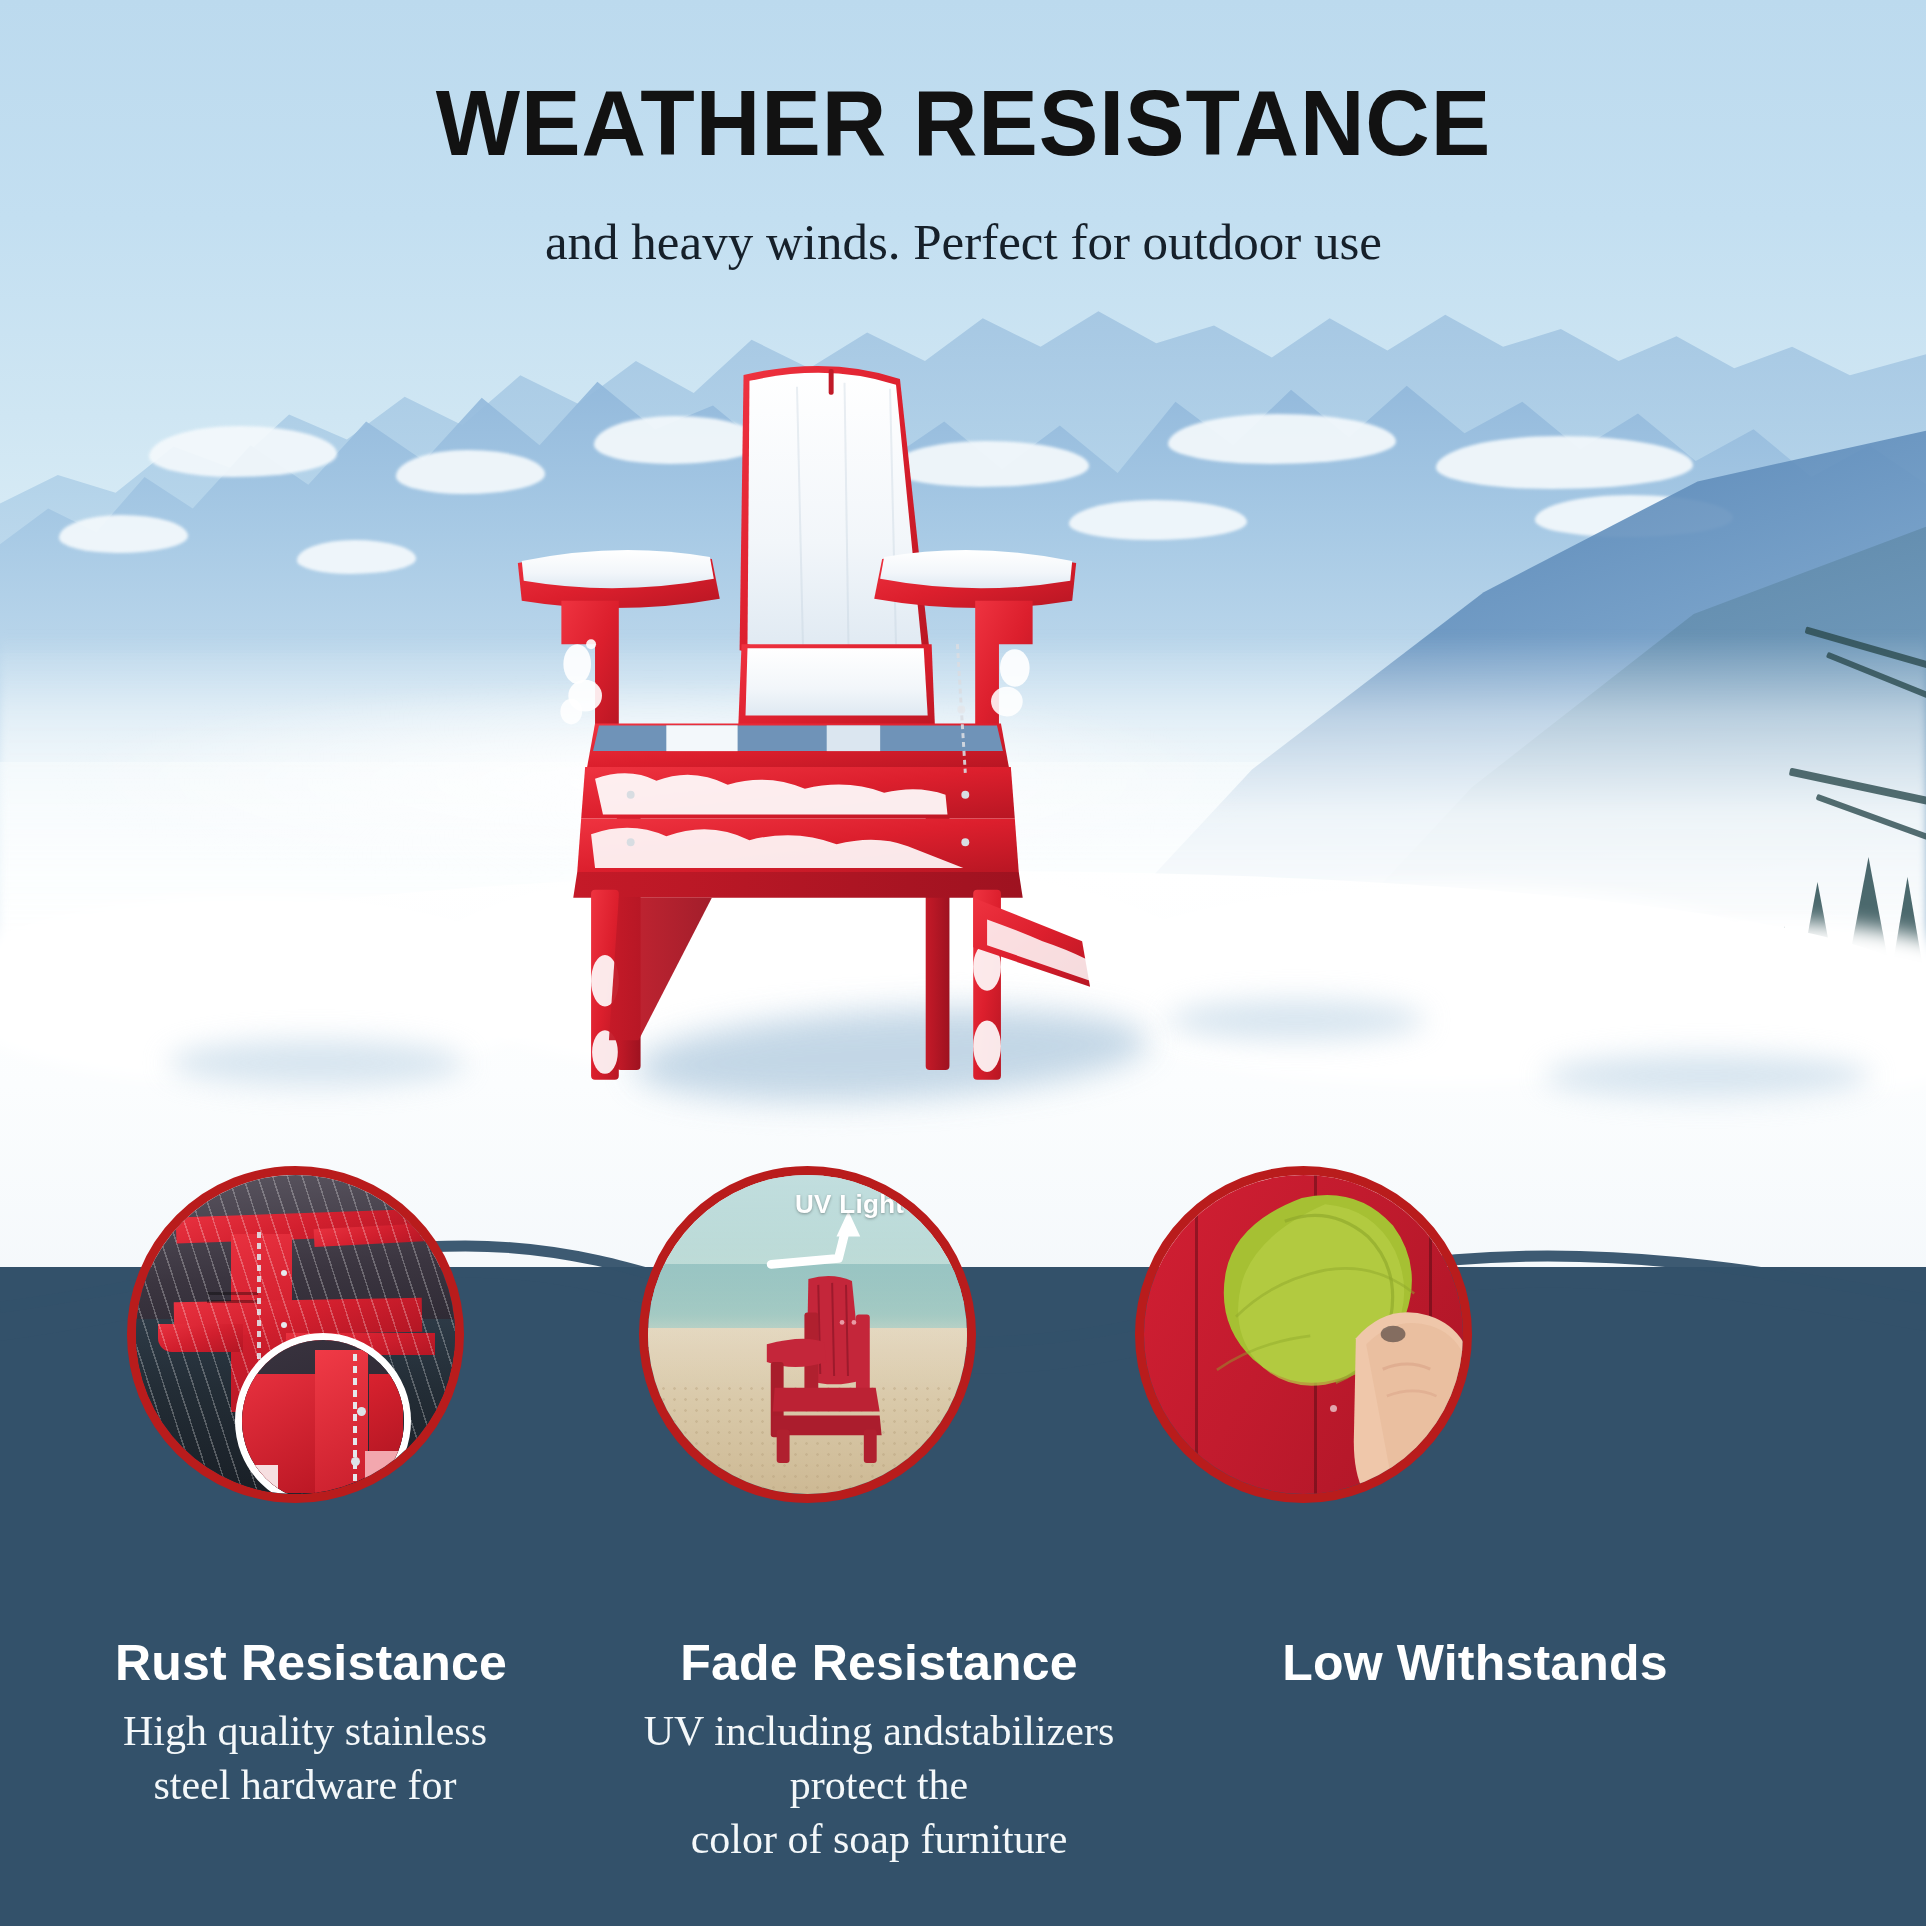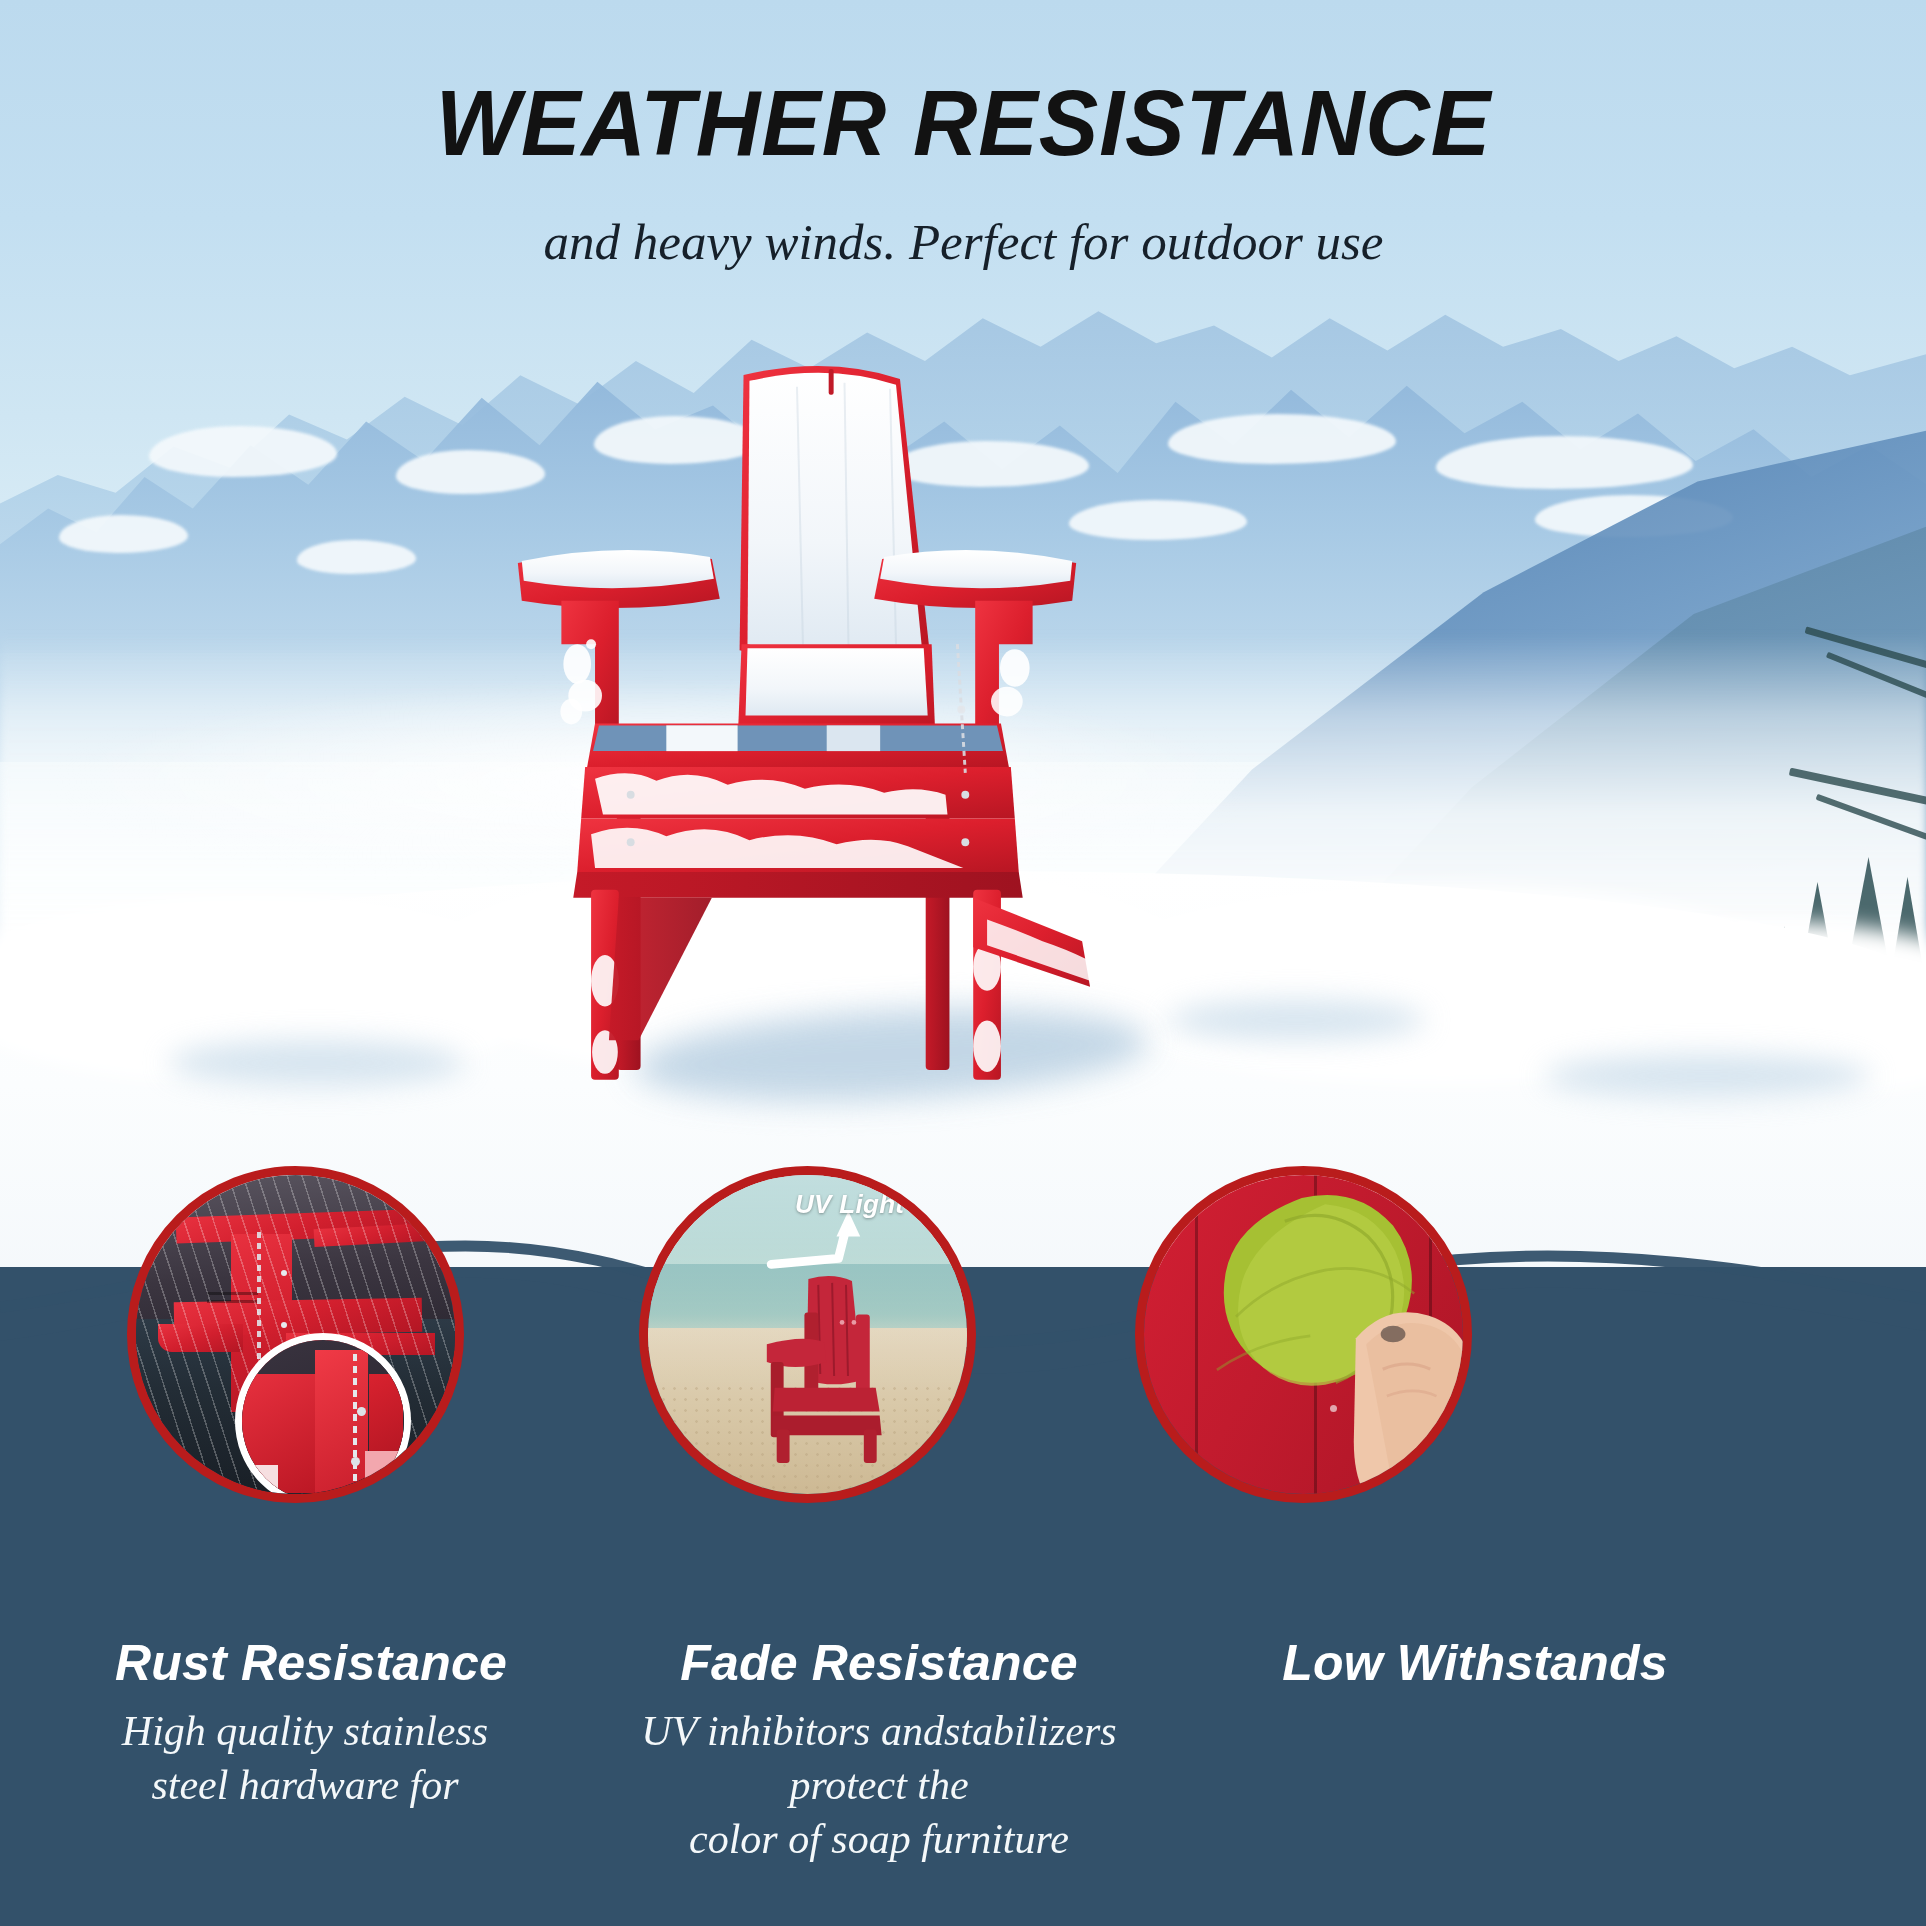--- a/index.html
+++ b/index.html
@@ -9,21 +9,20 @@
   }
   body {
     font-family: "Liberation Sans", sans-serif;
   }
   #poster {
     position: relative;
     width: 1927px;
     height: 1927px;
     overflow: hidden;
     background: #bfdcef;
-    font-style: italic;
   }
 
   
   .sky {
     position: absolute; left: 0; top: 0;
     width: 1927px; height: 990px;
     background: linear-gradient(180deg,
       #bcdaee 0%,
       #c3dff1 22%,
       #cfe6f3 42%,
@@ -541,21 +540,21 @@
   </div>
 
   <div class="feat-title" style="left:34px; top:1634px; width:554px;">Rust Resistance</div>
   <div class="feat-body" style="left:28px; top:1705px; width:554px;">
     <div>High quality stainless</div>
     <div>steel hardware for</div>
   </div>
 
   <div class="feat-title" style="left:582px; top:1634px; width:594px;">Fade Resistance</div>
   <div class="feat-body" style="left:582px; top:1705px; width:594px;">
-    <div>UV inhibitors andstabilizers</div>
+    <div>UV including andstabilizers</div>
     <div>protect the</div>
     <div>color of soap furniture</div>
   </div>
 
   <div class="feat-title" style="left:1168px; top:1634px; width:614px;">Low Withstands</div>
 
 </div>
 
 
 </body></html>

